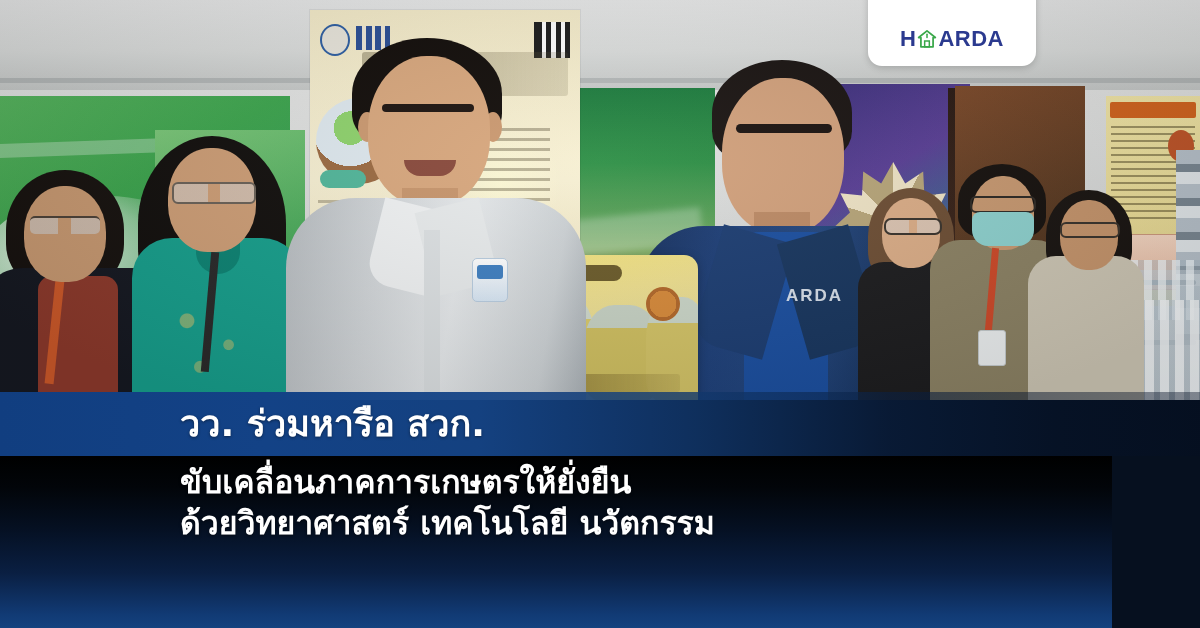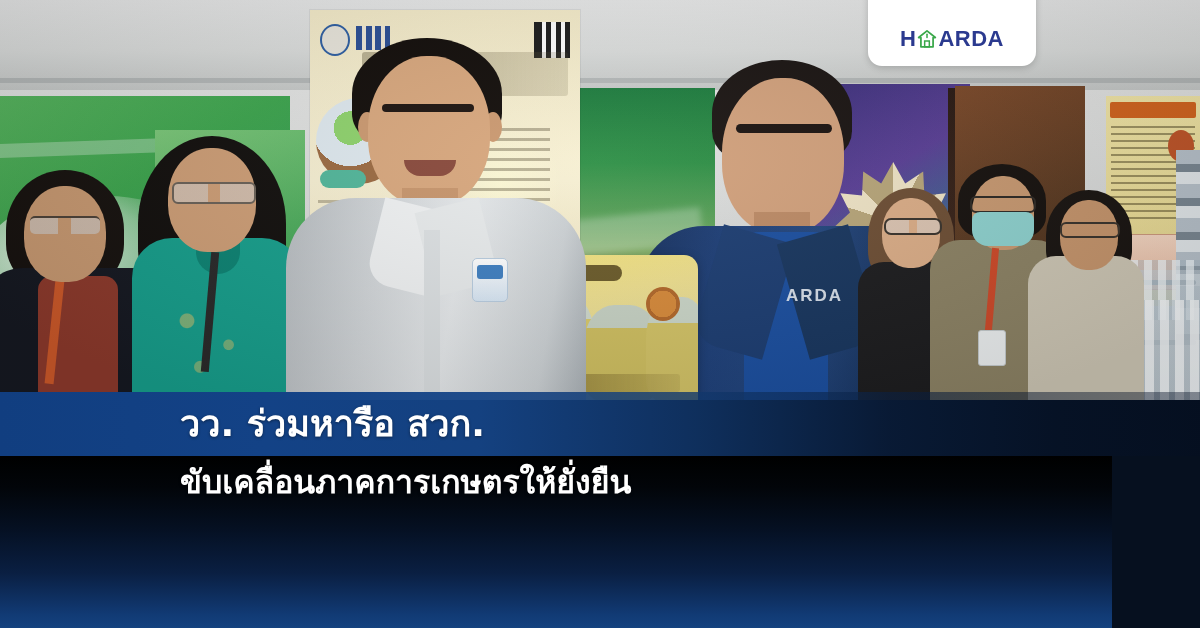--- a/index.html
+++ b/index.html
@@ -397,16 +397,17 @@
     </div>
   </div>
 
   <div id="blue-strip">
     <div id="headline-1">วว. ร่วมหารือ สวก.</div>
   </div>
 
   <div id="bottom">
     <div id="sub-lines">
       <div class="sub-line">ขับเคลื่อนภาคการเกษตรให้ยั่งยืน</div>
+      <div class="sub-line">ด้วยวิทยาศาสตร์ เทคโนโลยี นวัตกรรม</div>
     </div>
   </div>
 
 </div>
 
 </body></html>

